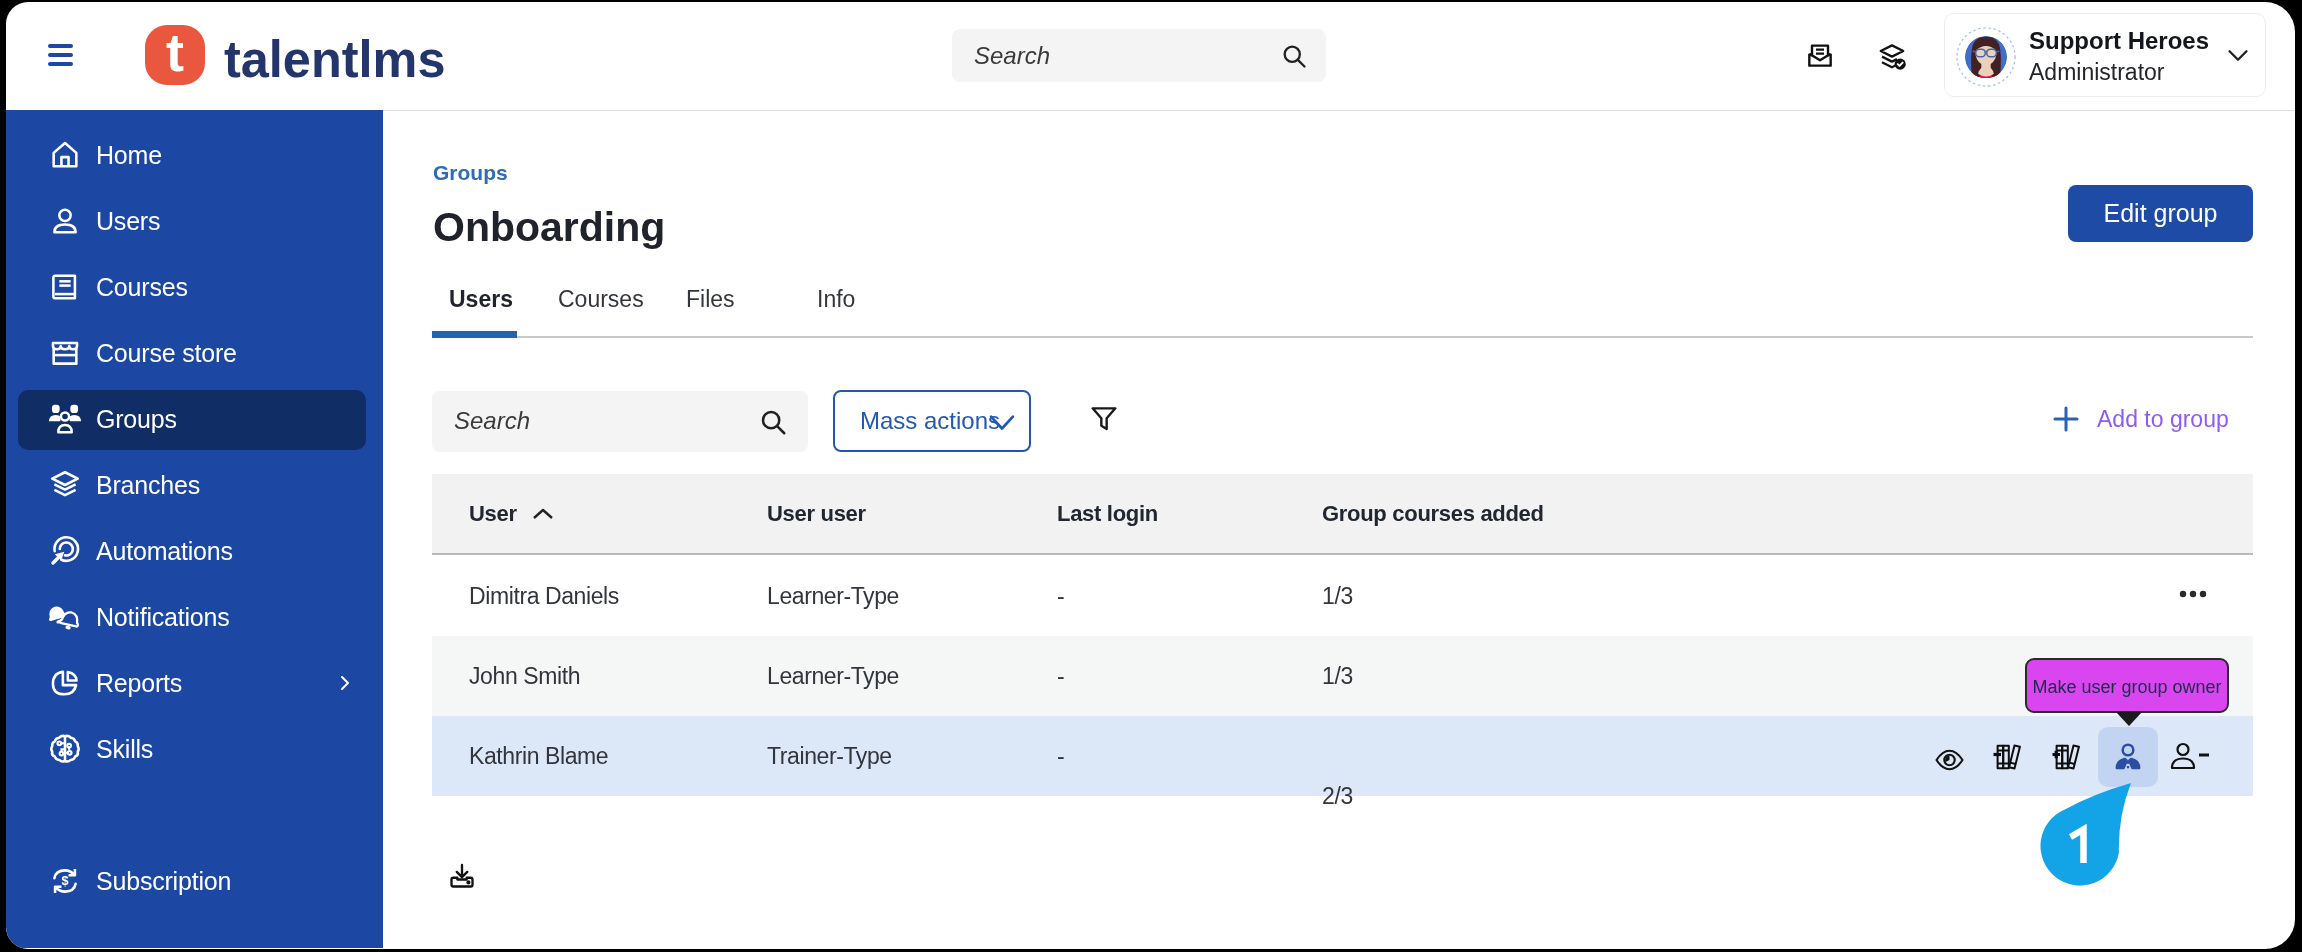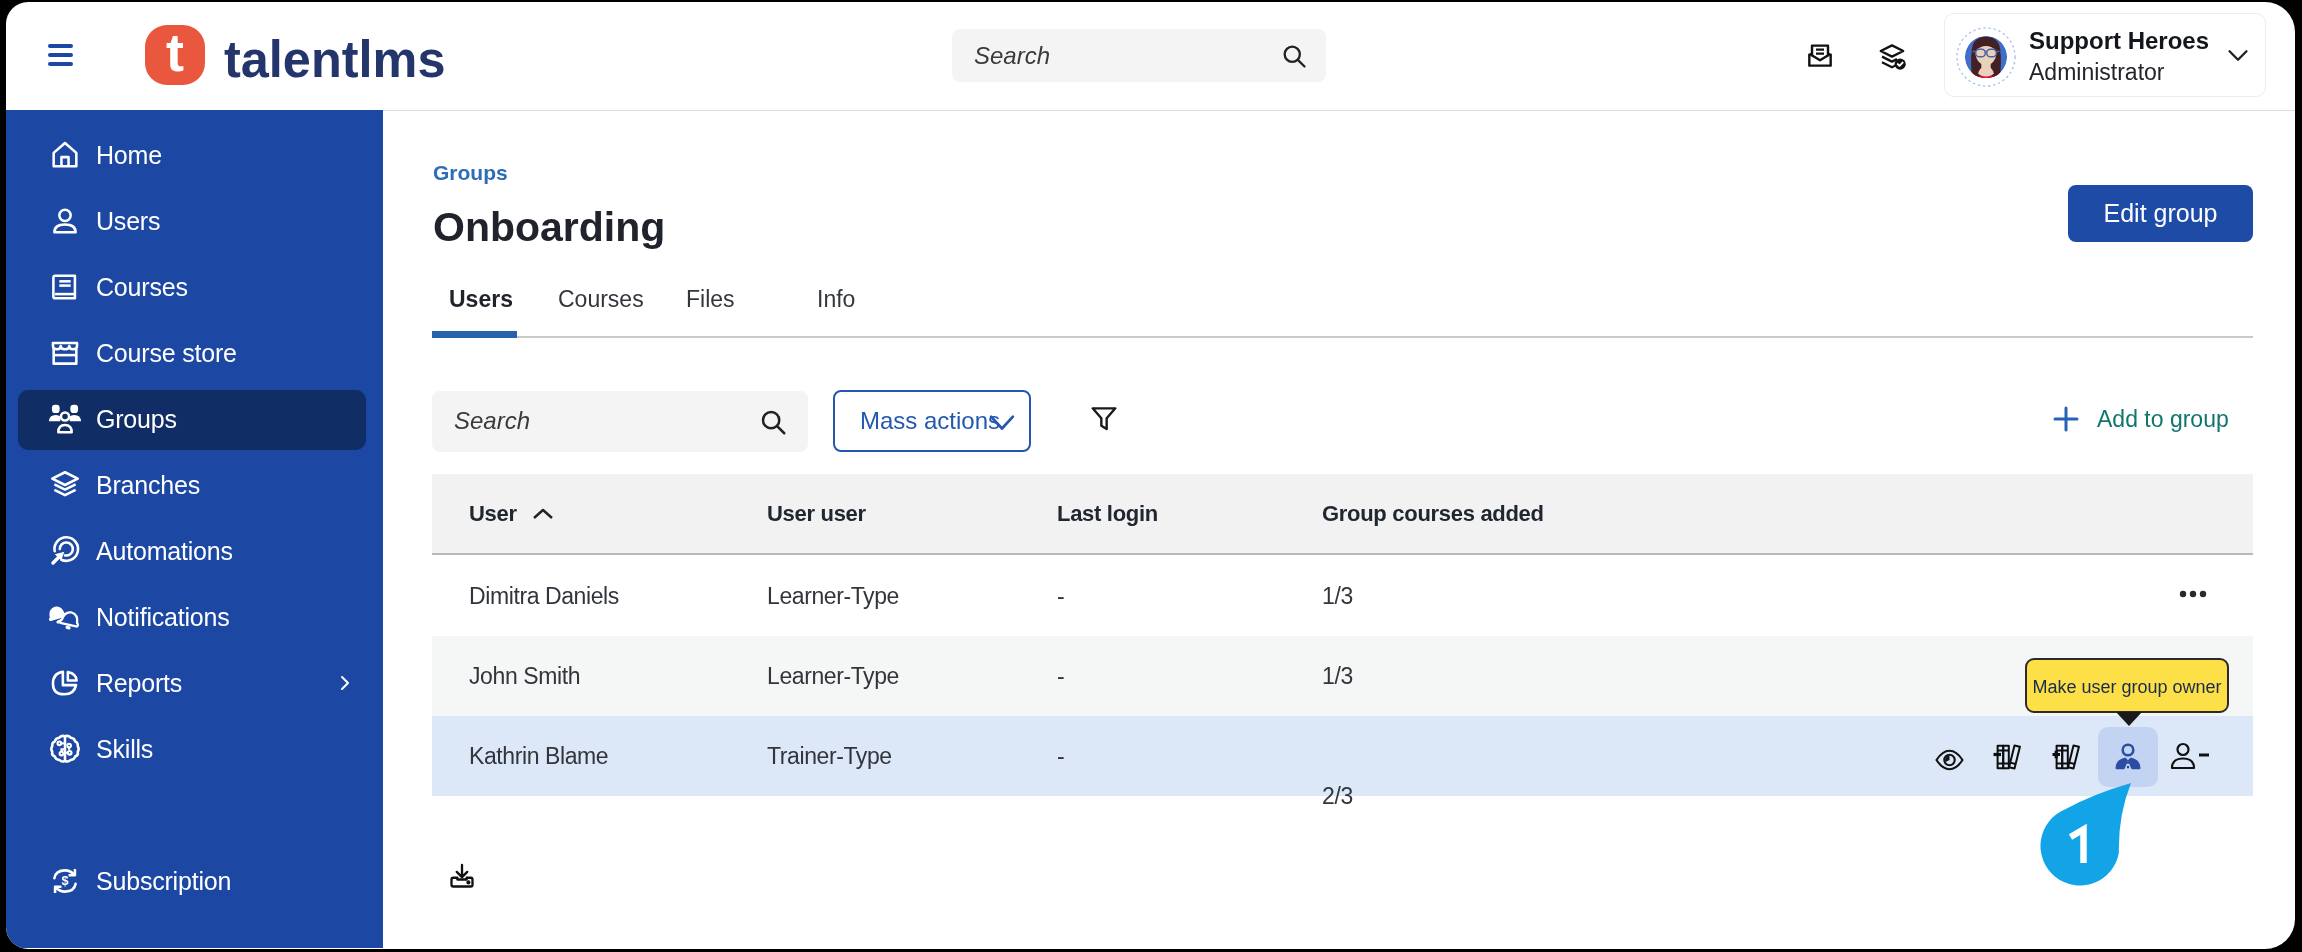--- a/index.html
+++ b/index.html
@@ -38,31 +38,31 @@
 #tab2 { left:558px; }
 #tab3 { left:686px; }
 #tab4 { left:781px;margin-left:36px; }
 #tabline { left:432px; top:336px; width:1821px; height:2px; background:#c9c9c9; }
 #tabactive { left:432px; top:331px; width:85px; height:7px; background:#2563ad; }
 
 #csearch { left:432px; top:391px; width:376px; height:61px; }
 #csearch span { position:absolute; left:22px; top:16px; font-style:italic; font-size:24px; color:#3a3a3a; }
 #massbtn { left:833px; top:390px; width:198px; height:62px; border:2px solid #2458b0; border-radius:8px; }
 #massbtn span { position:absolute; left:25px; top:15px; font-size:24px; color:#2458b0; }
-#addgroup { left:2097px; top:406px; font-size:23px; color:#0f766e; }
+#addgroup { left:2097px; top:406px; font-size:23px; color:#8b5cf6; }
 
 
 .cell { font-size:23px; letter-spacing:-0.4px; color:#32353c; }
 .hcell { font-size:22px; letter-spacing:-0.3px; font-weight:bold; color:#212730; }
 #thead { left:432px; top:474px; width:1821px; height:81px; background:#f2f2f2; border-bottom:2px solid #b9b9b9; }
 #row1 { left:432px; top:557px; width:1821px; height:79px; background:#fff; }
 #row2 { left:432px; top:636px; width:1821px; height:80px; background:#f5f6f6; }
 #row3 { left:432px; top:716px; width:1821px; height:80px; background:#dce8f8; }
 #owner-sq { left:2098px; top:727px; width:60px; height:60px; background:#c3d4f3; border-radius:10px; }
-#tooltip { left:2025px; top:658px; width:204px; height:55px; background:#fde047; border:2px solid #2b2b2b; border-radius:9px; }
+#tooltip { left:2025px; top:658px; width:204px; height:55px; background:#d946ef; border:2px solid #2b2b2b; border-radius:9px; }
 #tooltip span { position:absolute; width:100%; text-align:center; top:17px; font-size:18px; color:#1c2b4a; white-space:nowrap; }
 #editbtn { left:2068px; top:185px; width:185px; height:57px; background:#1d4ba5; border-radius:8px; color:#fff; font-size:25px; text-align:center; line-height:57px; }
 #tippointer { left:2116px; top:712px; }
 .dots { left:2177px; top:589px; }
 </style>
 </head>
 <body>
 <div id="frame">
     <div id="abs">
 

